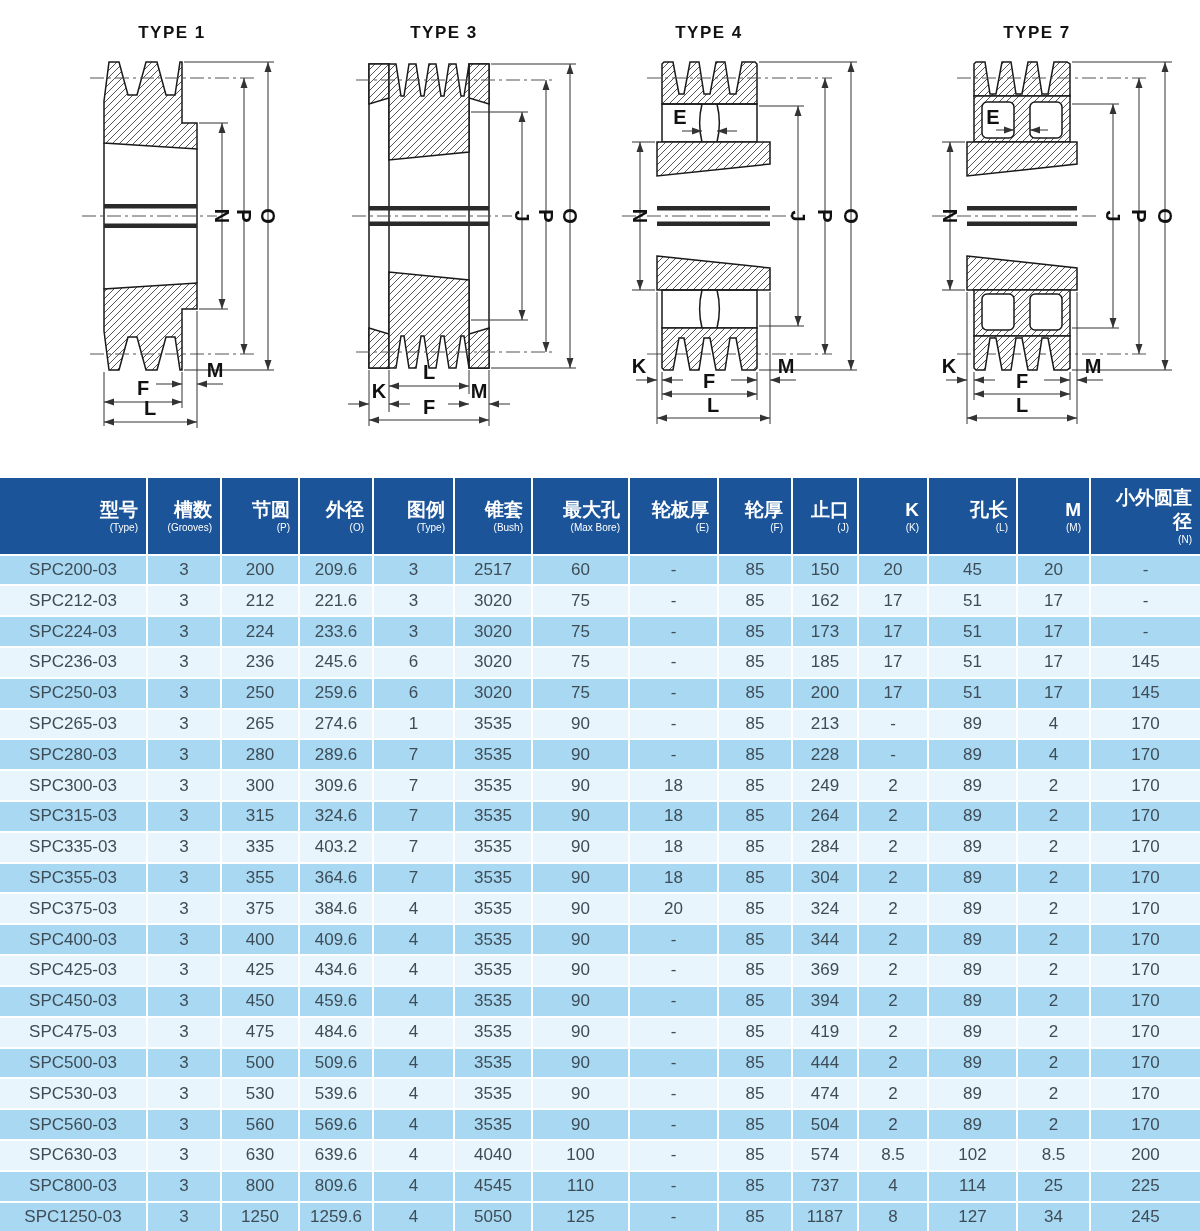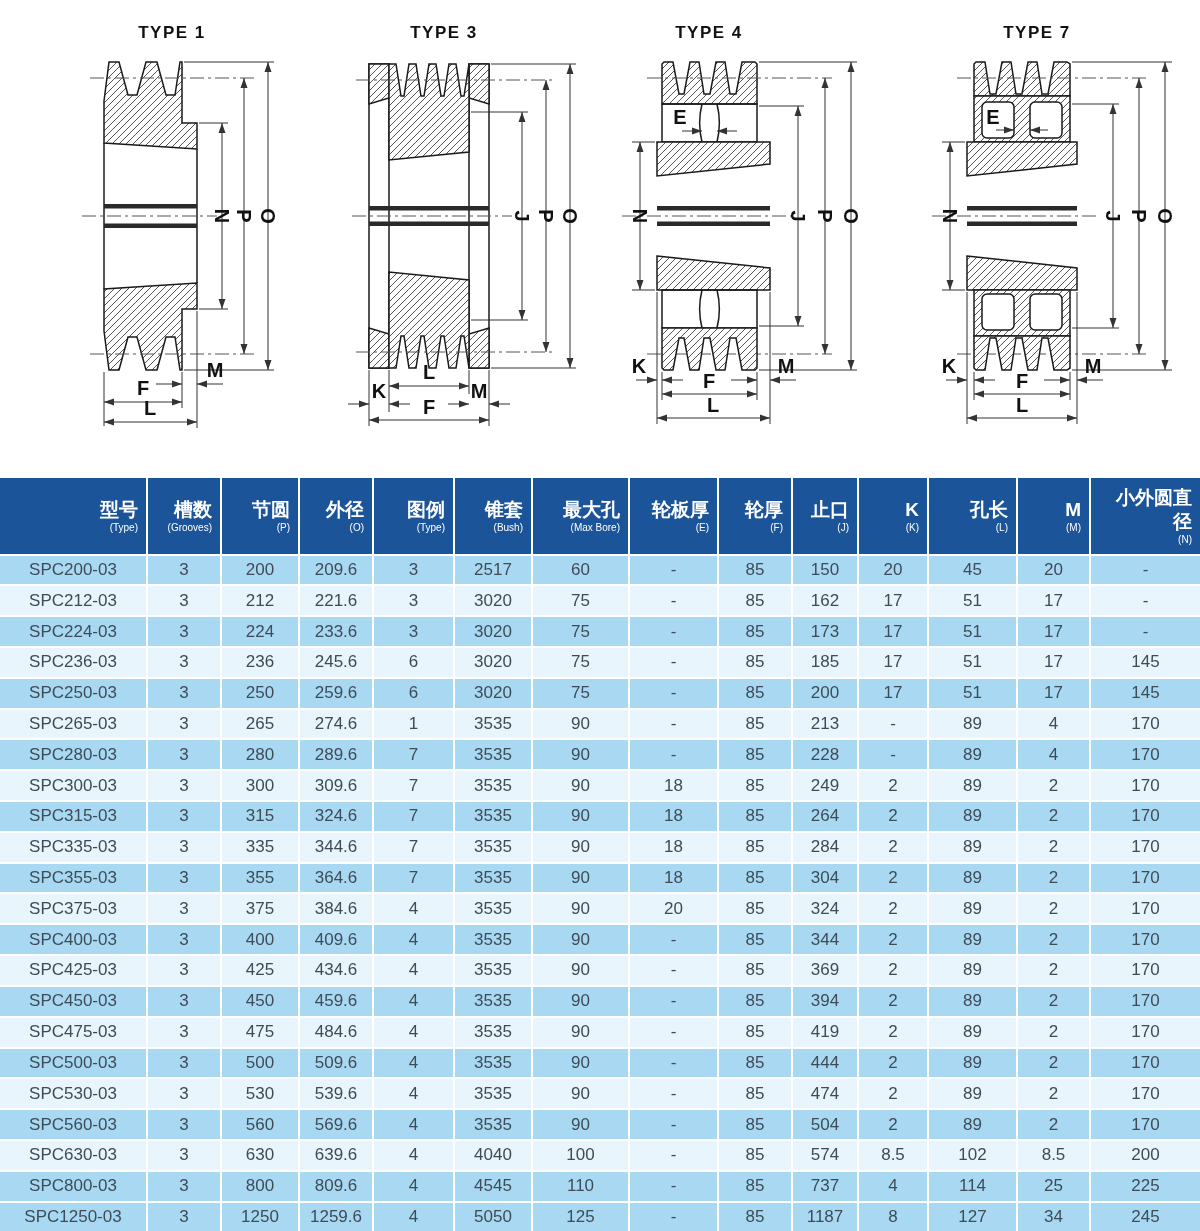--- a/index.html
+++ b/index.html
@@ -471,21 +471,21 @@
         <td>264</td>
         <td>2</td>
         <td>89</td>
         <td>2</td>
         <td>170</td>
       </tr>
       <tr class="even">
         <td>SPC335-03</td>
         <td>3</td>
         <td>335</td>
-        <td>344.6</td>
+        <td>403.2</td>
         <td>7</td>
         <td>3535</td>
         <td>90</td>
         <td>18</td>
         <td>85</td>
         <td>284</td>
         <td>2</td>
         <td>89</td>
         <td>2</td>
         <td>170</td>

